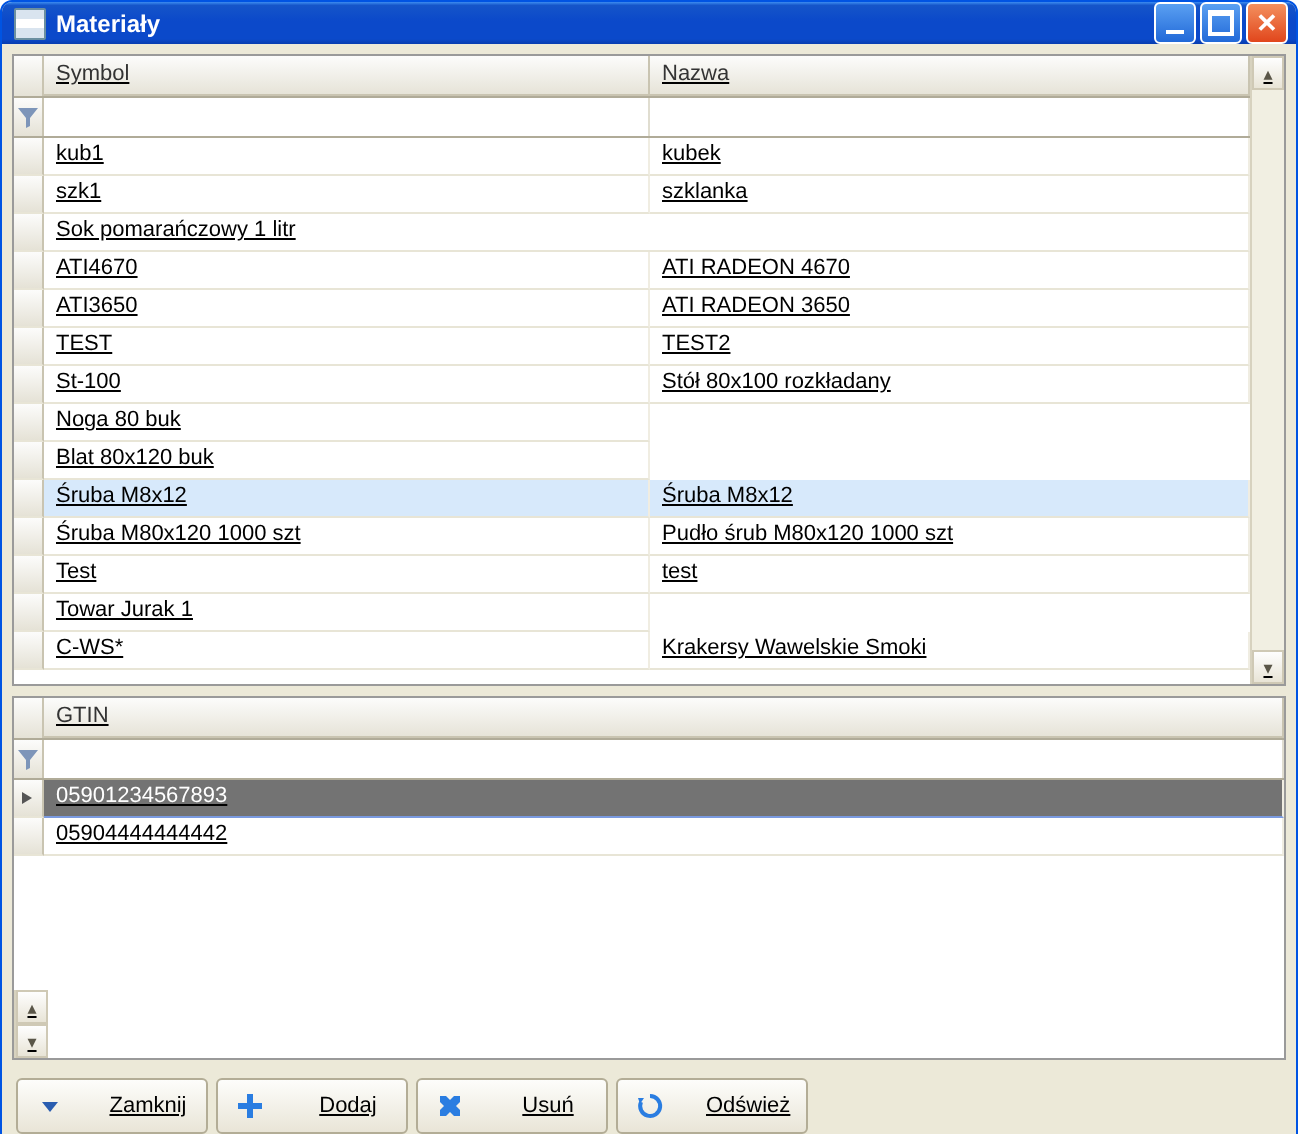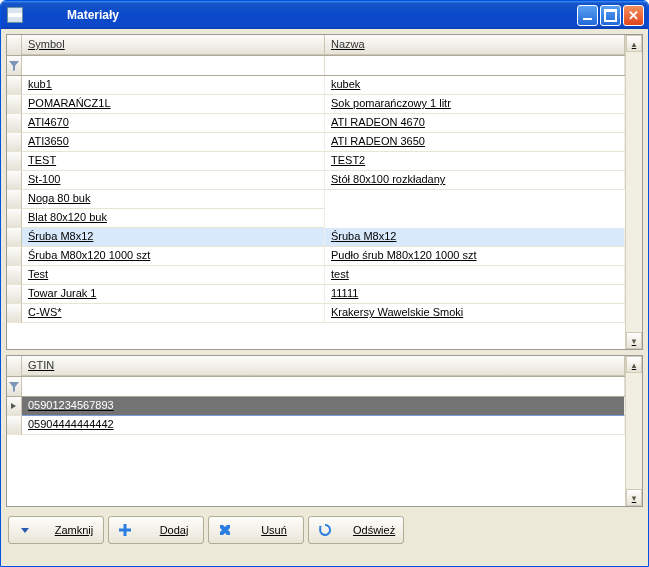--- a/index.html
+++ b/index.html
@@ -1,31 +1,31 @@
 <!DOCTYPE html>
 <html><head>
 <meta charset="utf-8">
 <style>
   * { box-sizing: border-box; margin: 0; padding: 0; font-family: Tahoma, Verdana, sans-serif; font-size: 11px; }
   html, body { width: 649px; height: 567px; overflow: hidden; }
   .window { width: 649px; height: 567px; background: #ece9d8; border: 1px solid #0054e3; border-radius: 6px 6px 0 0; display: flex; flex-direction: column; }
   .titlebar { height: 28px; background: linear-gradient(to bottom, #3c8cf0 0%, #1555c9 8%, #0b49ca 45%, #0b49ca 88%, #083db0 100%); border-radius: 5px 5px 0 0; display: flex; align-items: center; padding: 0 4px 0 6px; }
   .titlebar .icon { width: 16px; height: 16px; background: #fff; border: 1px solid #6b8fa0; margin-right: 5px; display: inline-block; border-radius: 1px; background-image: linear-gradient(to bottom,#d9e4ef 0 33%,#fff 33% 66%,#d9e4ef 66%);}
-  .titlebar .title { color: #fff; font-weight: bold; font-size: 12px; flex: 1; margin-left: 39px; }
+  .titlebar .title { color: #fff; font-weight: bold; font-size: 12px; flex: 1; }
   .titlebar .btns { display: flex; gap: 2px; }
   .tbtn { width: 21px; height: 21px; border-radius: 3px; border: 1px solid #fff; display:flex; align-items:center; justify-content:center; font-weight:bold; color:#fff; font-size:12px;}
   .tbtn.min,.tbtn.max{ background: linear-gradient(to bottom,#5aa0f2,#2169d8);}
   .tbtn.close{ background: linear-gradient(to bottom,#f4905e,#e1461c);}
   .tbtn.min::after{content:"";display:block;width:9px;height:2px;background:#fff;margin-top:8px;}
   .tbtn.max::after{content:"";display:block;width:9px;height:8px;border:2px solid #fff;border-top-width:3px;}
   .tbtn.close::after{content:"✕";font-size:13px;line-height:1;}
   .client { flex:1; background: #ece9d8; padding: 5px; display:flex; flex-direction:column; gap:5px;text-decoration:underline;}
   .panel { background:#fff; border:1px solid #9a9a9a; position:relative; }
   .top-panel { height: 316px; display:flex; overflow:hidden;}
-  .mid-panel { height: 152px; display:flex; overflow:hidden;}
+  .mid-panel { height: 182px; display:flex; overflow:hidden;flex-direction:column;}
   .grid { flex:1; display:flex; flex-direction:column; min-width:0;}
   .headers { display:flex; background: linear-gradient(to bottom,#fcfcfb,#e5e2d6); border-bottom:1px solid #b0ab98;}
   .hcell { height:20px; padding:3px 6px; border-right:1px solid #c9c4b1; border-bottom:1px solid #c9c4b1; color:#333;}
   .rowhead { width:15px; background: linear-gradient(to bottom,#fcfcfb,#e5e2d6); border-right:1px solid #c9c4b1; flex-shrink:0;}
   .filterrow { display:flex; border-bottom:1px solid #b0ab98; height:20px;}
   .filterrow .rowhead{display:flex;align-items:center;justify-content:center;}
   .filterrow .funnel{ width:10px;height:10px; }
   .filterrow .funnel svg{display:block;}
   .fcell { border-right:1px solid #e0ddd0; }
   .rows { flex:1; overflow:hidden;}
@@ -82,21 +82,25 @@
           <div class="fcell col-naz"></div>
         </div>
         <div class="rows" id="rows1">
             <div class="datarow">
               <div class="rowhead"></div>
               <div class="dcell col-sym">kub1</div>
               <div class="dcell col-naz">kubek</div>
             </div>
             <div class="datarow">
               <div class="rowhead"></div>
-              <div class="dcell col-sym">POMARAŃCZ1L</div>
+              <div class="dcell col-sym">szk1</div>
+              <div class="dcell col-naz">szklanka</div>
+            </div>
+            <div class="datarow">
+              <div class="rowhead"></div>
               <div class="dcell col-naz">Sok pomarańczowy 1 litr</div>
             </div>
             <div class="datarow">
               <div class="rowhead"></div>
               <div class="dcell col-sym">ATI4670</div>
               <div class="dcell col-naz">ATI RADEON 4670</div>
             </div>
             <div class="datarow">
               <div class="rowhead"></div>
               <div class="dcell col-sym">ATI3650</div>
@@ -131,21 +135,20 @@
               <div class="dcell col-naz">Pudło śrub M80x120 1000 szt</div>
             </div>
             <div class="datarow">
               <div class="rowhead"></div>
               <div class="dcell col-sym">Test</div>
               <div class="dcell col-naz">test</div>
             </div>
             <div class="datarow">
               <div class="rowhead"></div>
               <div class="dcell col-sym">Towar Jurak 1</div>
-              <div class="dcell col-naz">11111</div>
             </div>
             <div class="datarow">
               <div class="rowhead"></div>
               <div class="dcell col-sym">C-WS*</div>
               <div class="dcell col-naz">Krakersy Wawelskie Smoki</div>
             </div>
           </div>
       </div>
       <div class="vscroll">
         <div class="sbtn">▴</div>

